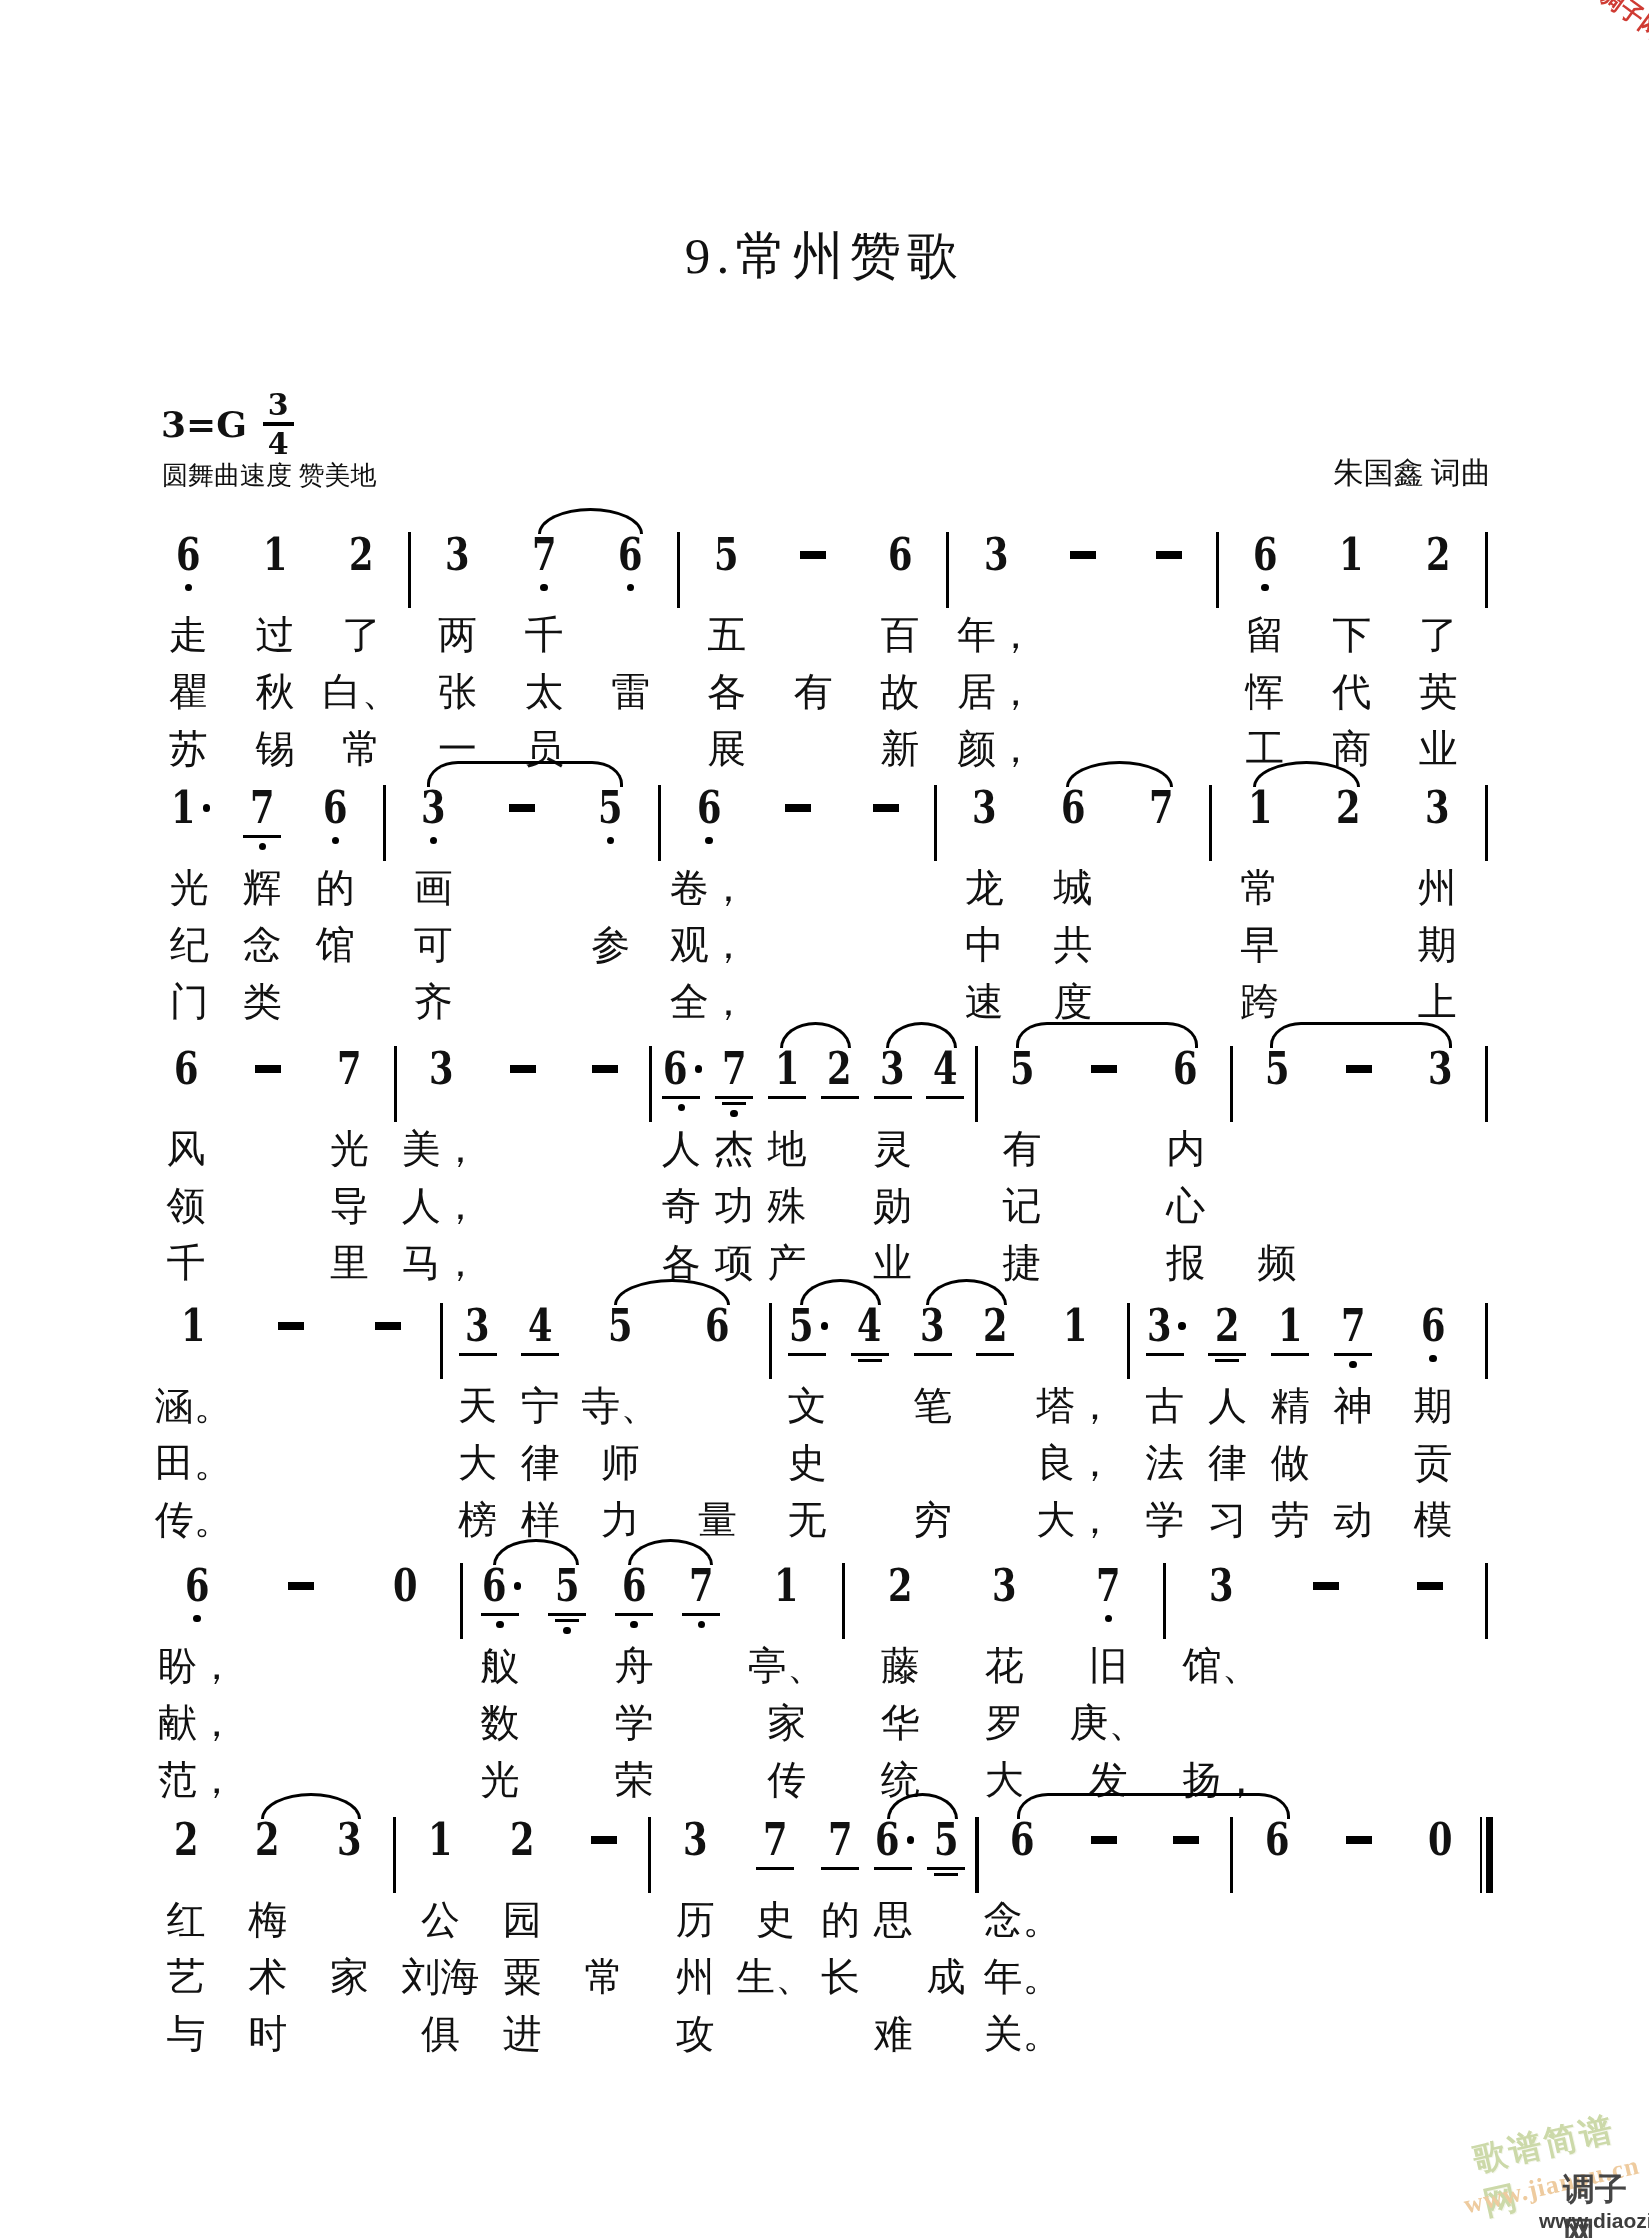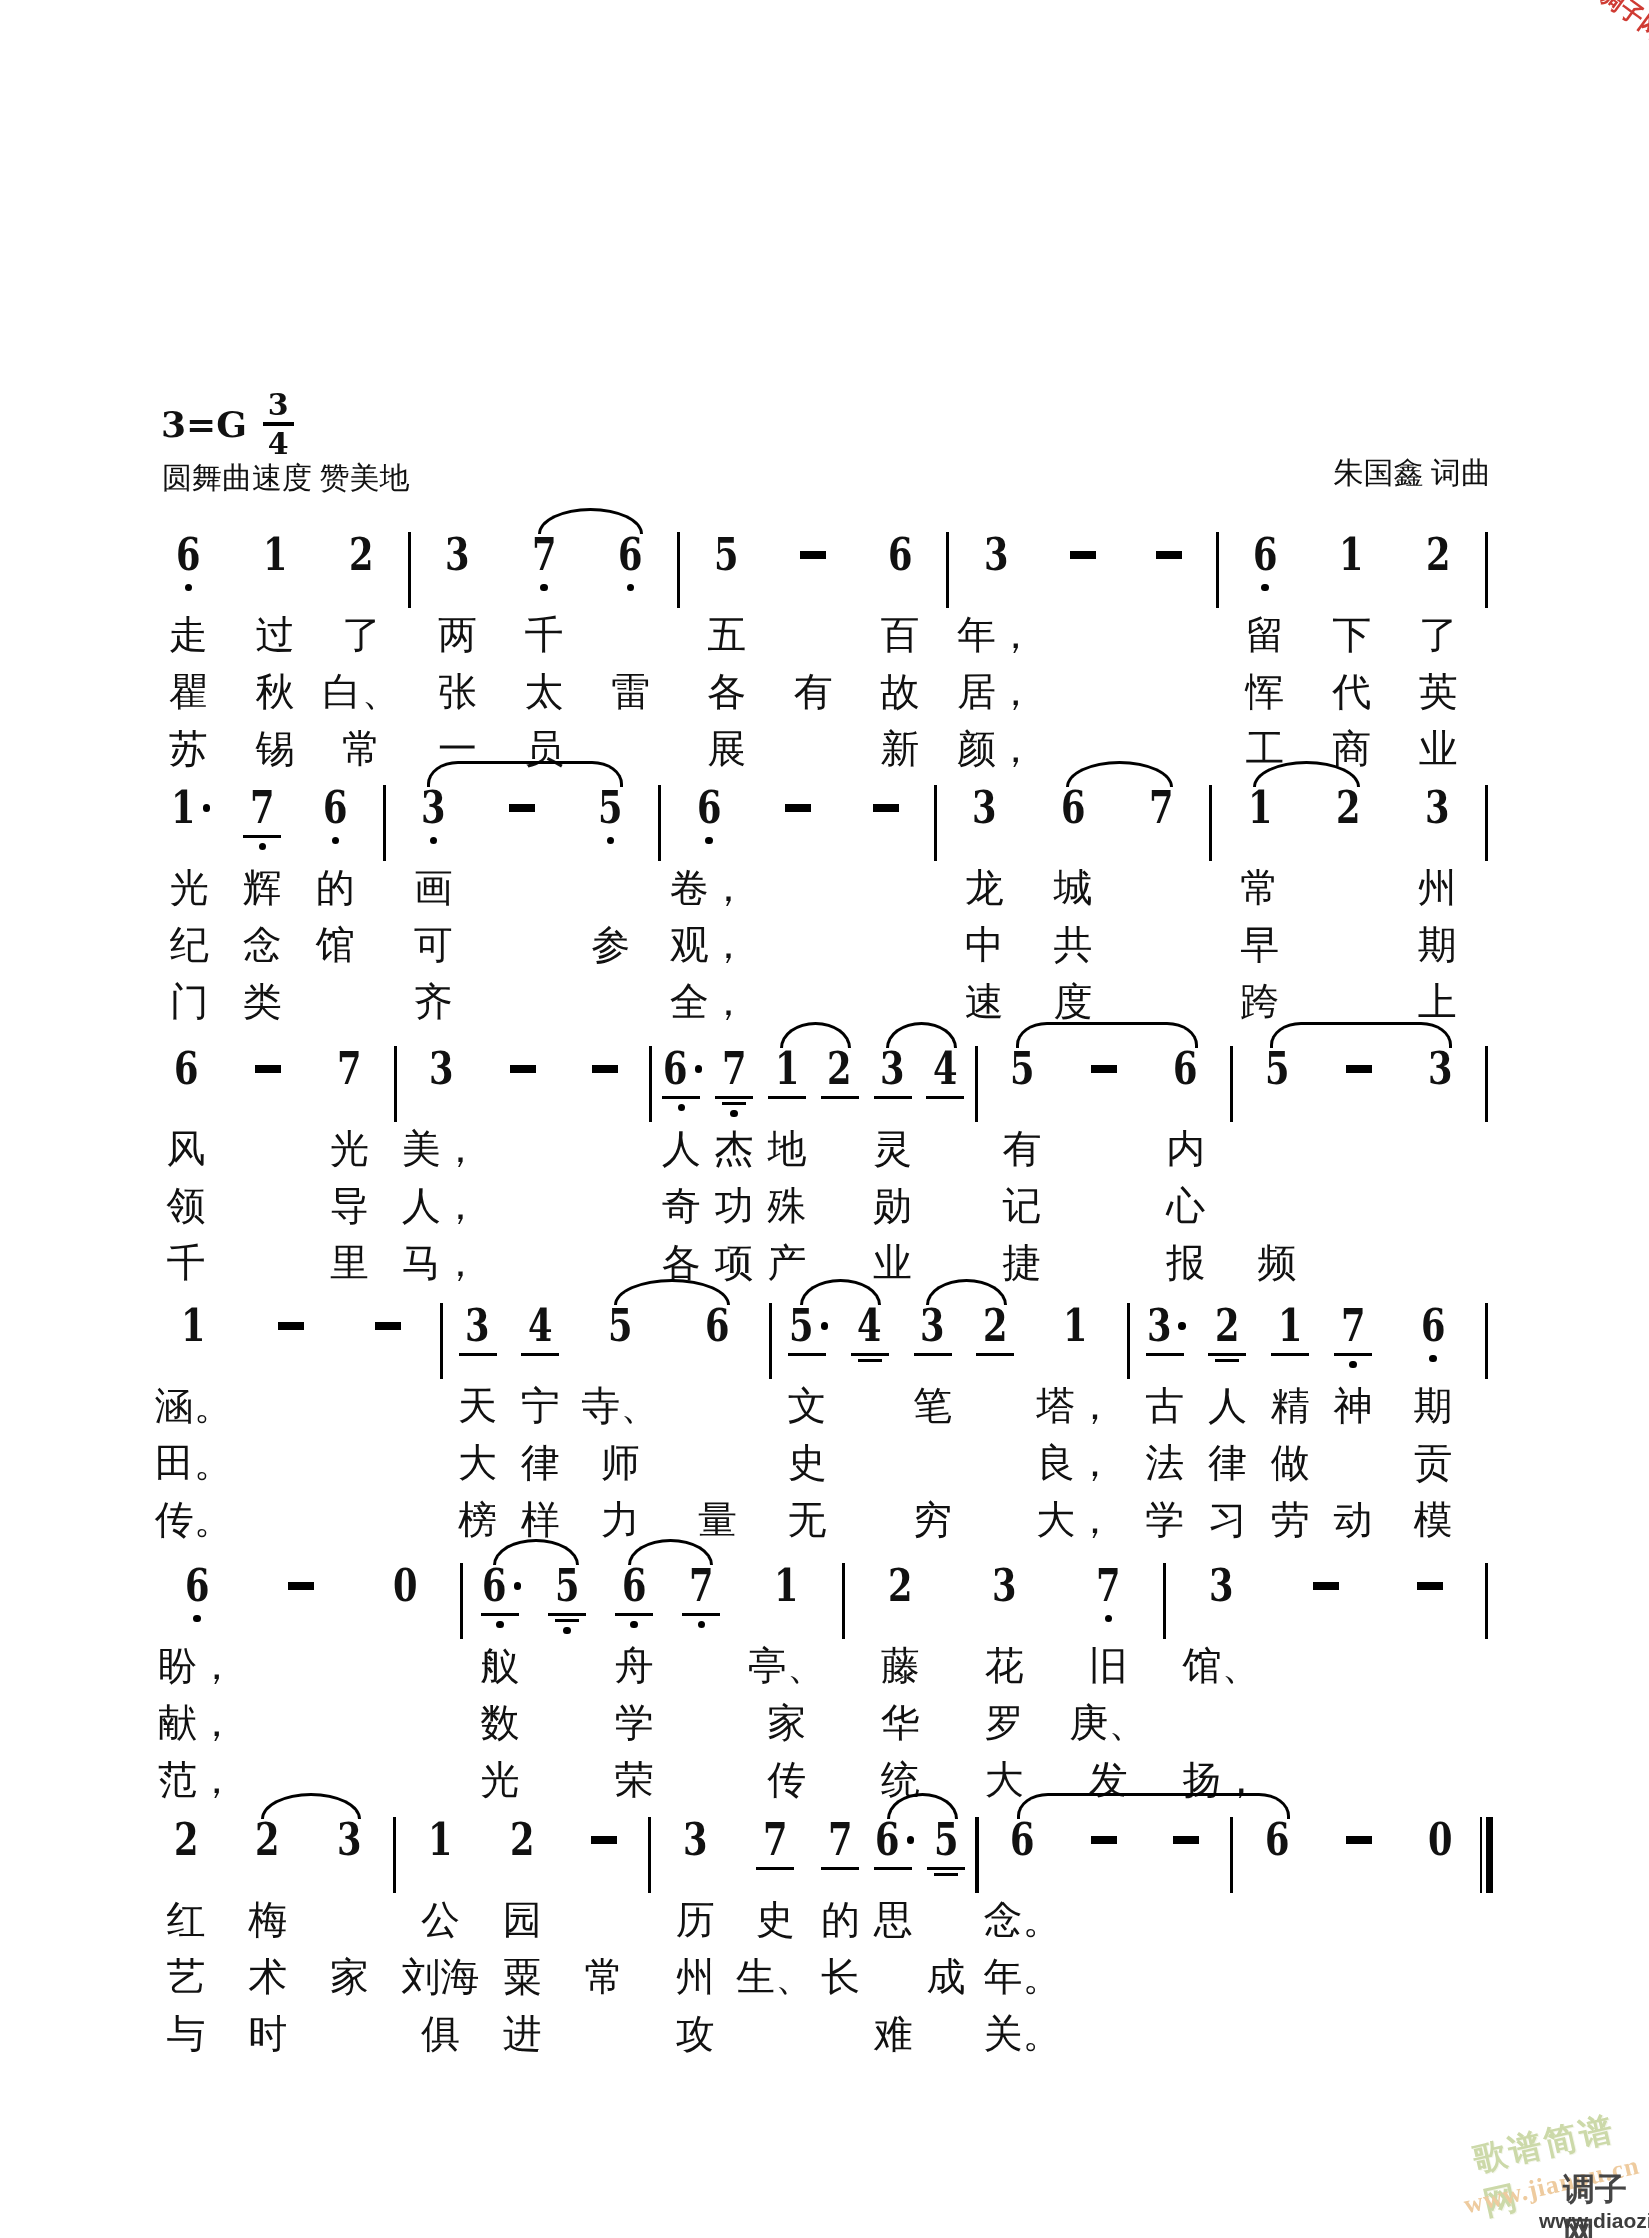--- a/index.html
+++ b/index.html
@@ -5,21 +5,21 @@
   html,body{margin:0;padding:0;background:#fff;}
   .page{position:relative;width:1649px;height:2239px;background:#ffffff;overflow:hidden;
         font-family:"Liberation Serif",serif;color:#111;}
   .title{position:absolute;top:188px;left:0;width:100%;text-align:center;
          font-size:51px;letter-spacing:6.2px;font-weight:500;}
   .keyrow{position:absolute;top:389px;left:161px;display:flex;align-items:center;}
   .keysig{font-size:36px;font-weight:700;font-family:"DejaVu Serif",serif;}
   .frac{display:flex;flex-direction:column;align-items:center;margin-left:15.6px;
         font-family:"DejaVu Serif",serif;font-weight:700;font-size:30px;line-height:31px;}
   .fracbar{width:31px;height:3.6px;background:#000;margin:2.1px 0;}
-  .tempo{position:absolute;top:458px;left:162px;font-size:30px;}
+  .tempo{position:absolute;top:458px;left:162px;font-size:26px;}
   .credit{position:absolute;top:453px;left:1195px;width:296px;text-align:right;font-size:30px;}
   .system{position:absolute;left:145px;width:1346px;display:grid;grid-template-rows:104px 57px 57px 57px;}
   .note-cell{grid-row:1;display:flex;flex-direction:column;align-items:center;padding-top:28px;}
   .note-line{height:48px;display:flex;align-items:center;justify-content:center;}
   .note-digit{font-family:"DejaVu Serif",serif;font-weight:700;font-size:44px;line-height:48px;
               display:inline-block;transform:scaleX(.8);}
   .aug-dot{width:7.3px;height:7.3px;border-radius:50%;background:#000;margin-left:4.2px;}
   .beam{width:38px;height:3.6px;background:#000;margin-top:2.6px;}
   .beam.second{width:24px;}
   .oct-dot{width:7.3px;height:7.3px;border-radius:50%;background:#000;margin-top:4.7px;}
@@ -42,20 +42,21 @@
   .wm-brand{position:absolute;left:1563px;top:2168px;font-size:32px;font-weight:700;color:#454545;}
   .wm-brand-url{position:absolute;left:1539px;top:2209px;font-size:21px;font-weight:700;color:#3d3d3d;
            font-family:"Liberation Sans",sans-serif;}
 </style>
 </head>
 <body>
 
 <div class="page">
   <div class="wm-corner">调子网</div>
 
+  <h1 class="title">9.常州赞歌</h1>
 
   <div class="keyrow">
     <span class="keysig">3=G</span>
     <span class="frac">
       <span>3</span>
       <span class="fracbar"></span>
       <span>4</span>
     </span>
   </div>
 

